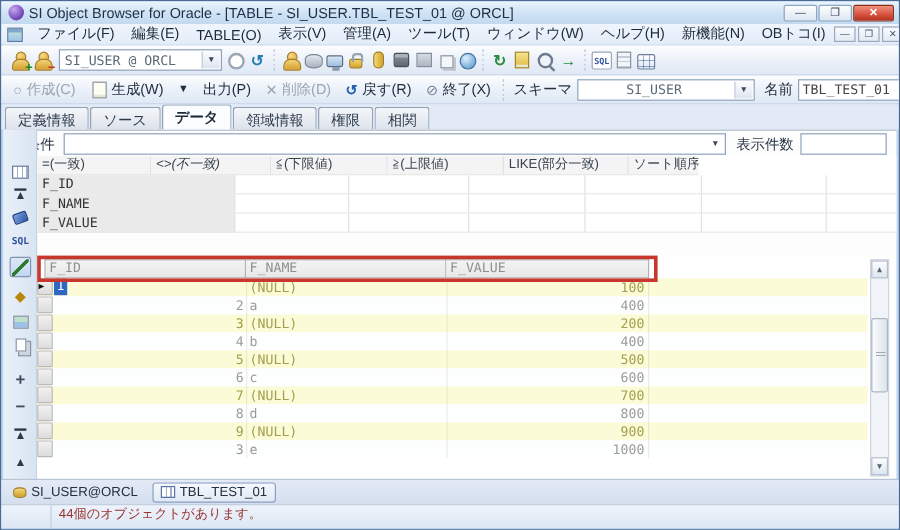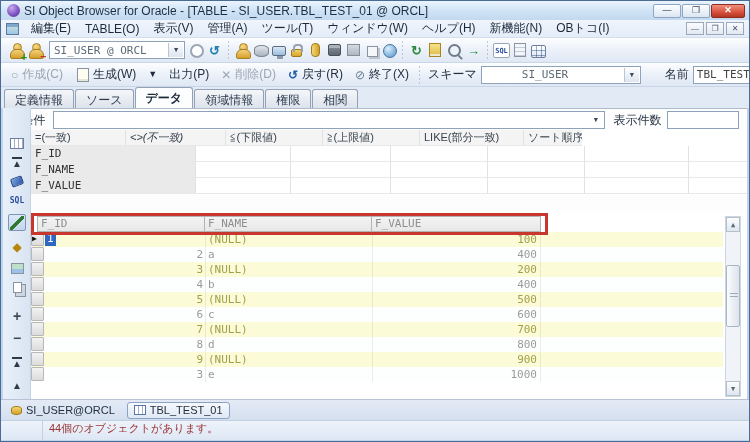--- a/index.html
+++ b/index.html
@@ -176,20 +176,21 @@
           <span>❐</span>
         </span>
       <span class="wbtn close">
           <span>✕</span>
         </span>
     </span>
   </div>
 
   <div class="abs menubar">
     <span class="mdi-doc-icon"></span>
+    <span class="menu-item">ファイル(F)</span>
     <span class="menu-item">編集(E)</span>
     <span class="menu-item">TABLE(O)</span>
     <span class="menu-item">表示(V)</span>
     <span class="menu-item">管理(A)</span>
     <span class="menu-item">ツール(T)</span>
     <span class="menu-item">ウィンドウ(W)</span>
     <span class="menu-item">ヘルプ(H)</span>
     <span class="menu-item">新機能(N)</span>
     <span class="menu-item">OBトコ(I)</span>
     <span class="mdi-btns">
@@ -273,25 +274,25 @@
     <span class="tbtn">
       <span class="glyph" style="color:#1f5fae;font-weight:bold;">↺</span>
       <span>戻す(R)</span>
     </span>
     <span class="tbtn">
       <span class="glyph" style="color:#6f8090;">⊘</span>
       <span>終了(X)</span>
     </span>
     <span class="sep"></span>
     <span class="lbl">スキーマ</span>
-    <span class="combo" style="width:160px;padding-left:40px;">
+    <span class="combo" style="width:148px;padding-left:40px;">
       <span>SI_USER</span>
       <span class="arr">▼</span>
     </span>
-    <span class="lbl" style="margin-left:20px;">名前</span>
+    <span class="lbl" style="margin-left:4px;">名前</span>
     <input class="txtinput" style="width: 118px;" value="TBL_TEST_01">
   </div>
 
   <div class="abs tabstrip">
     <span class="tab">定義情報</span>
     <span class="tab">ソース</span>
     <span class="tab active">データ</span>
     <span class="tab">領域情報</span>
     <span class="tab">権限</span>
     <span class="tab">相関</span>

